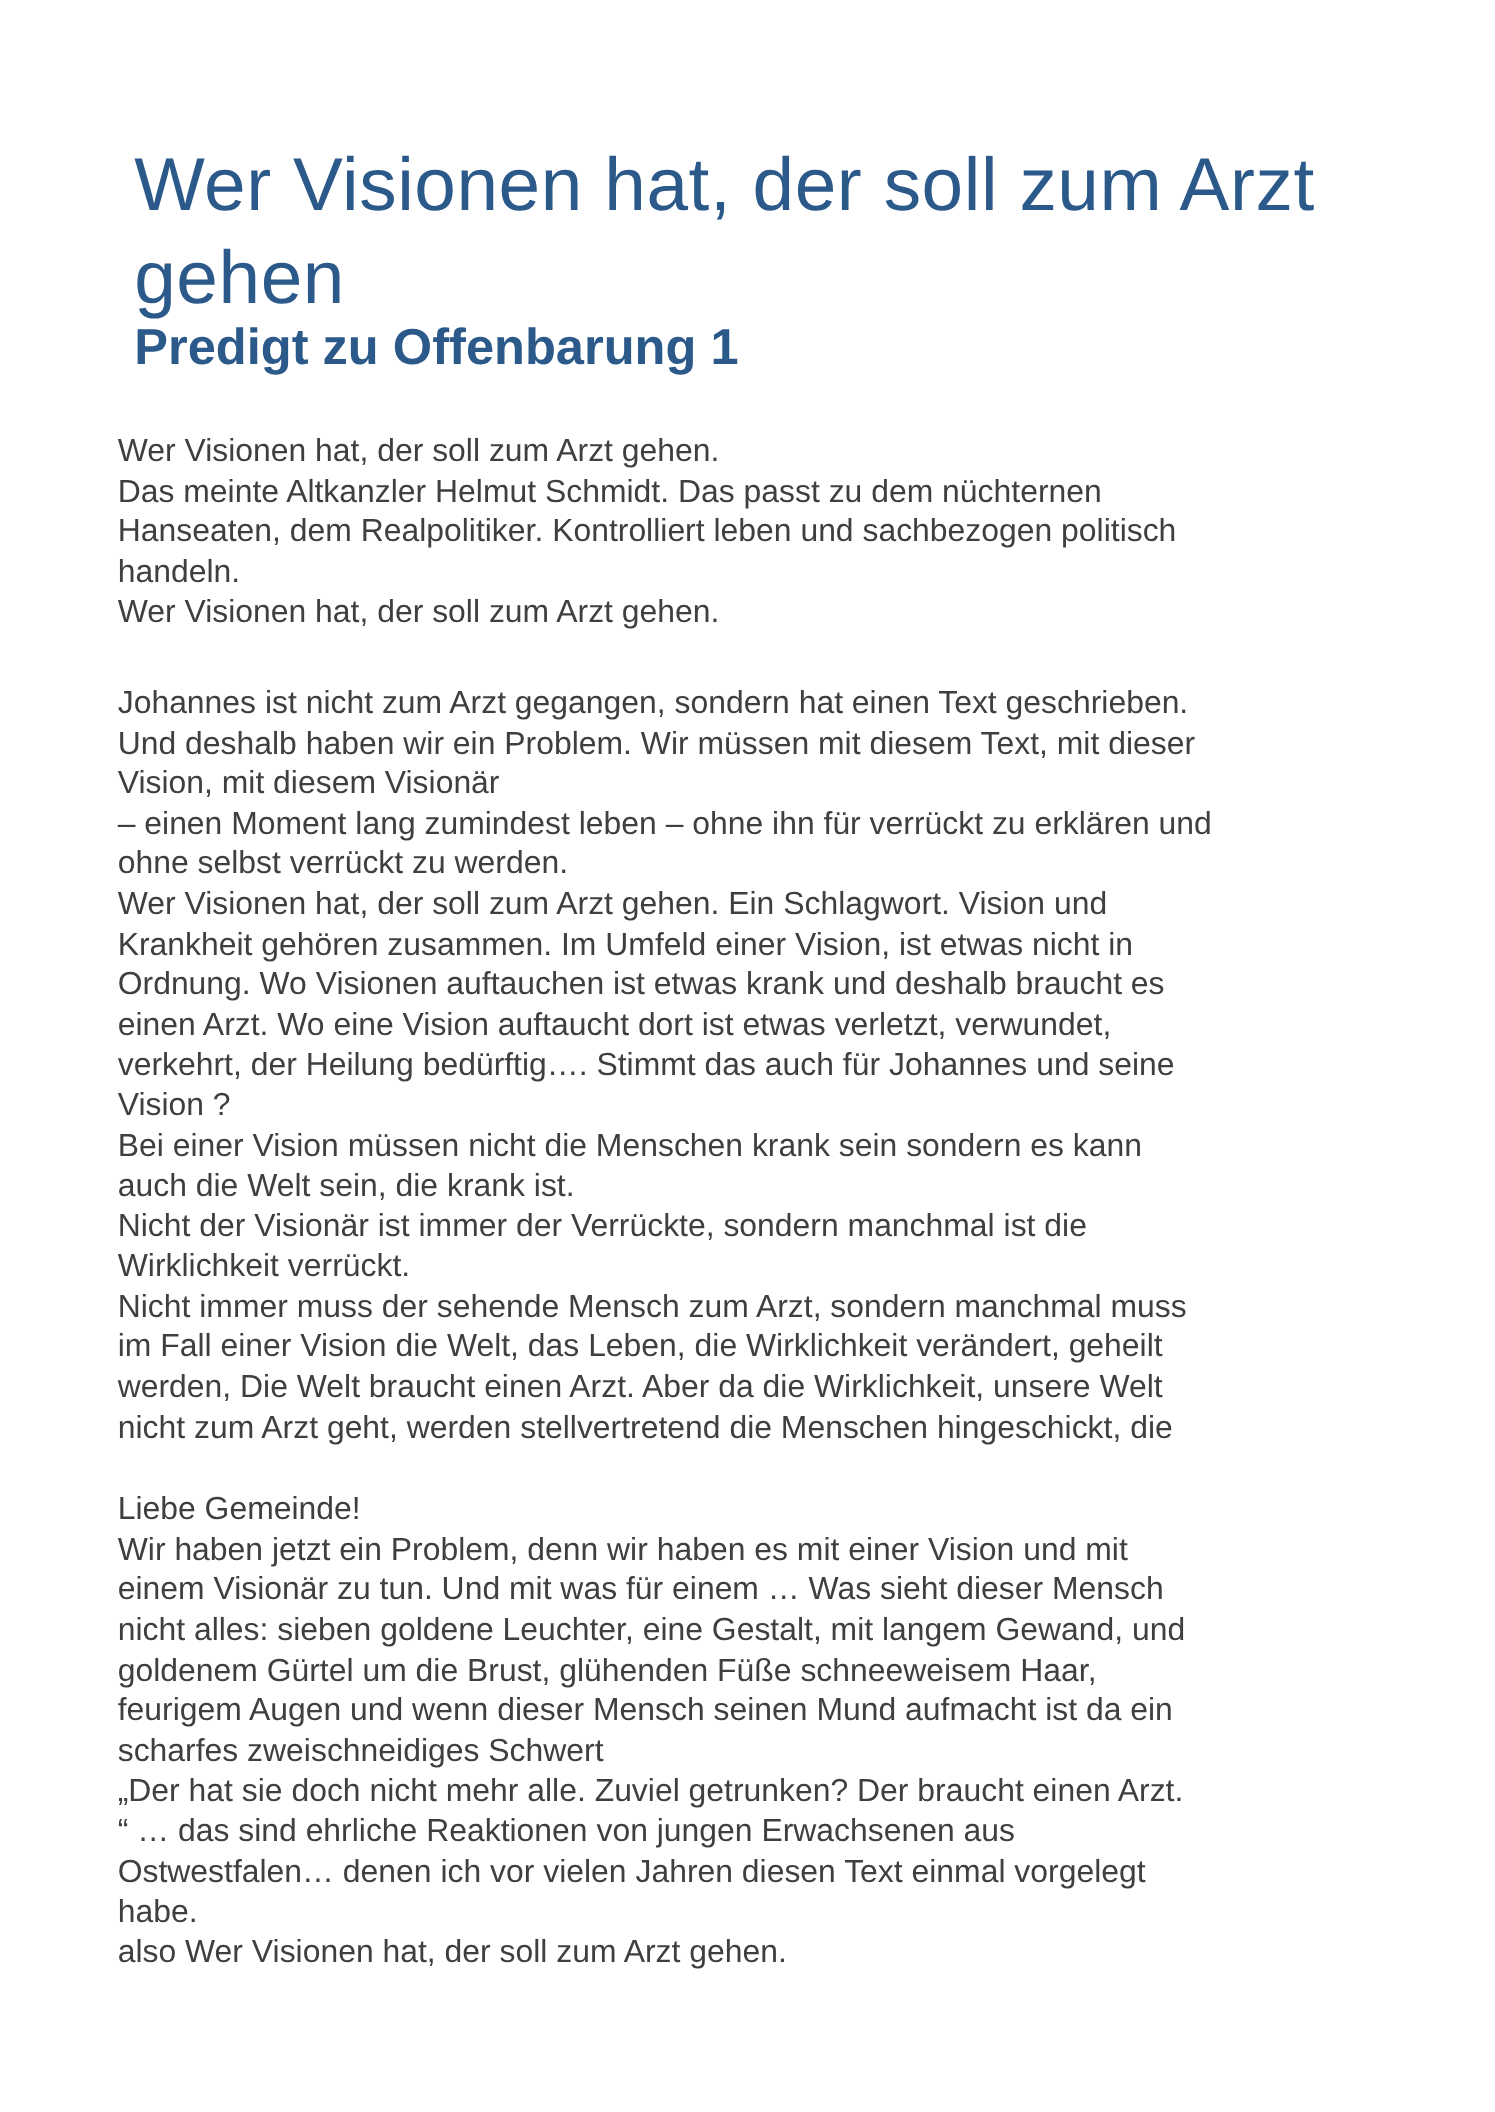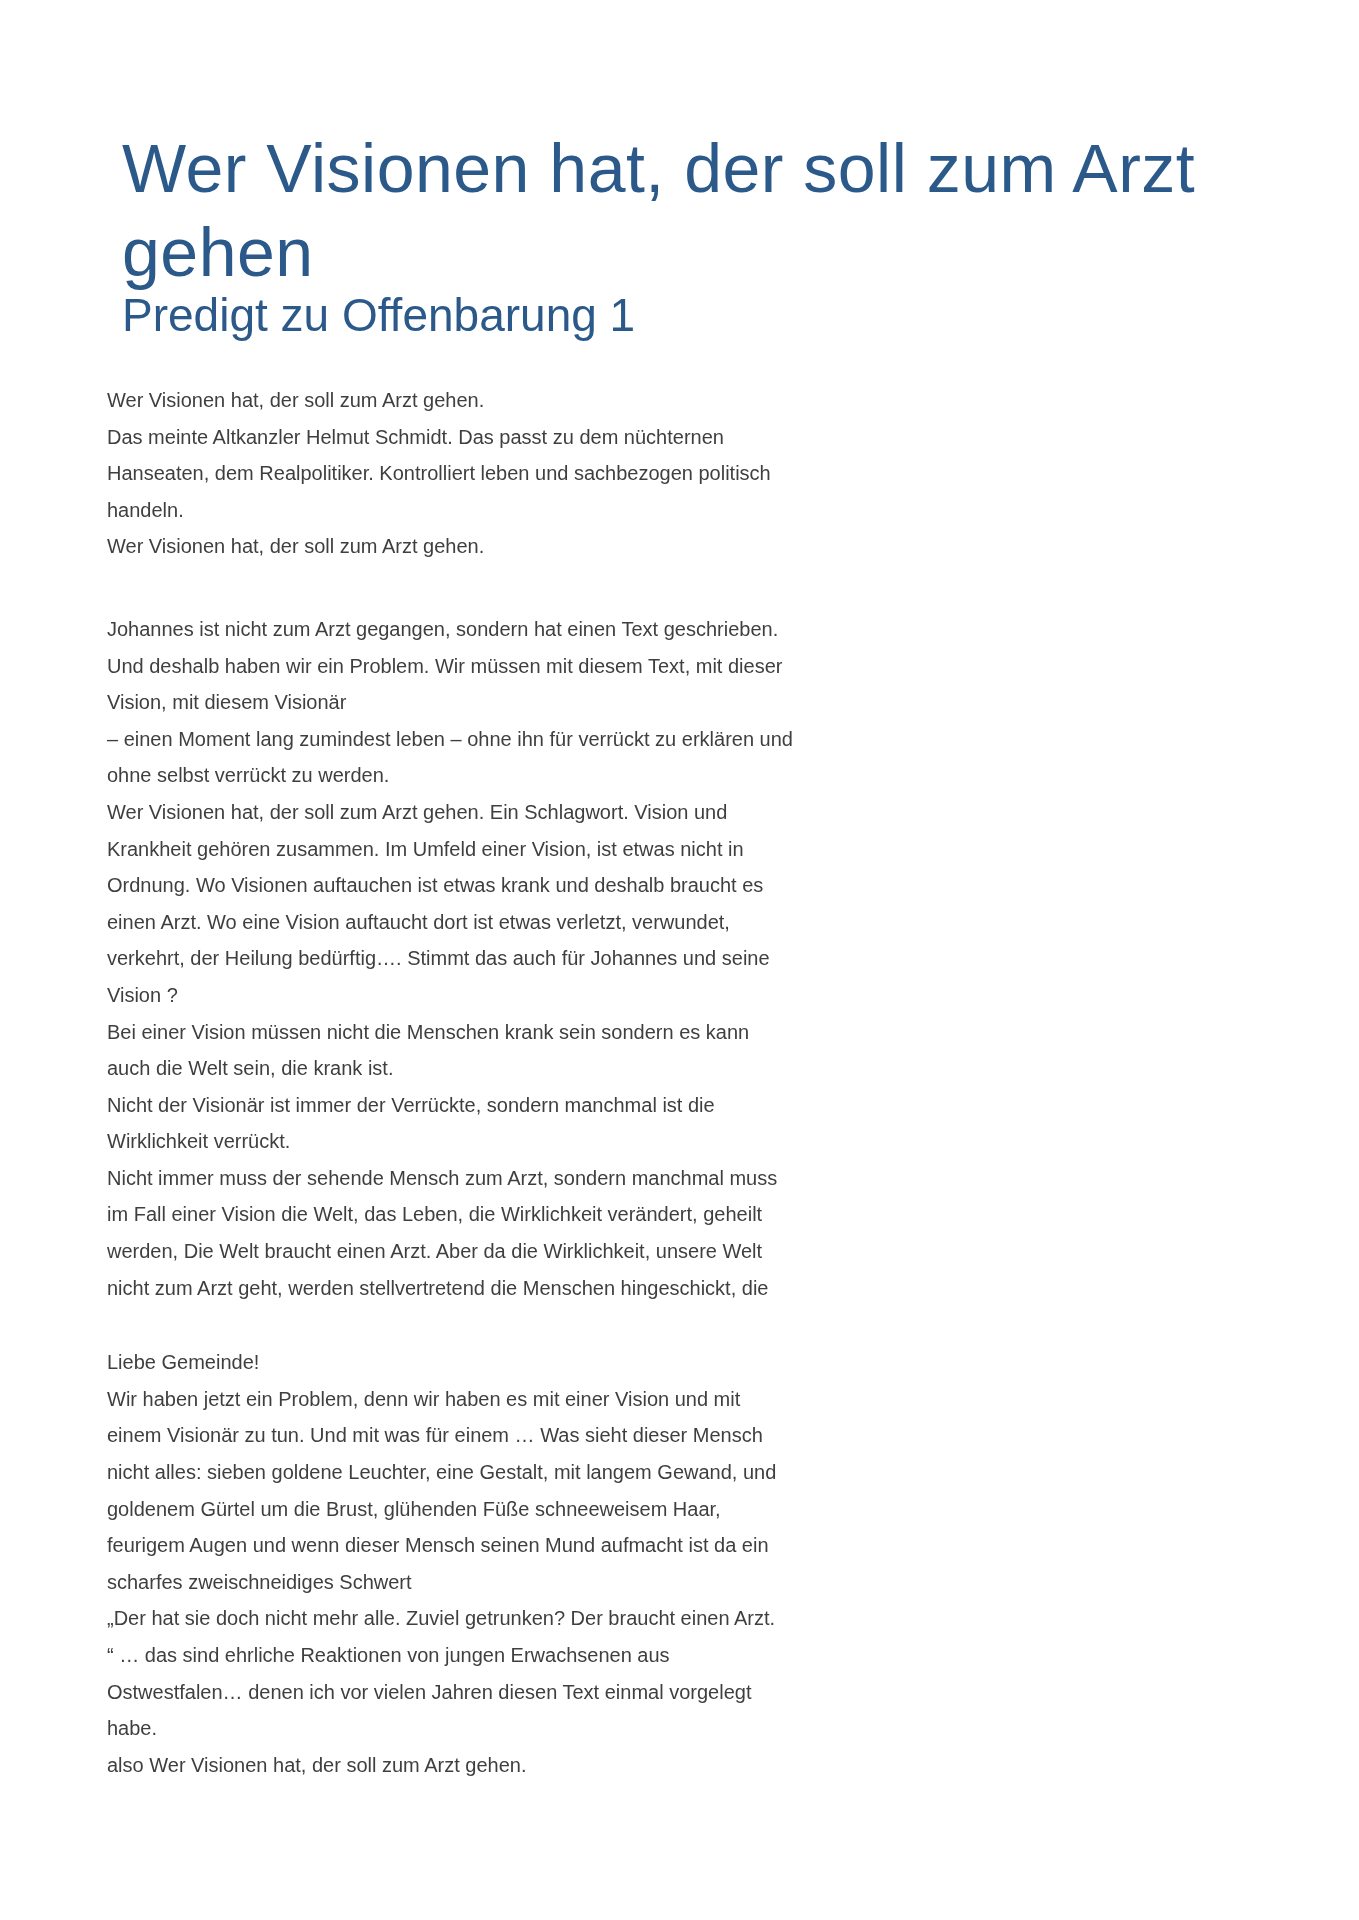--- a/index.html
+++ b/index.html
@@ -26,26 +26,26 @@
     line-height: 84px;
     font-weight: 400;
     letter-spacing: 0.5px;
     color: var(--heading, #2b598a);
     white-space: pre-line;
   }
   .subtitle {
     margin: -6px 0 0 0;
     font-size: 46px;
     line-height: 54px;
-    font-weight: 400;
+    font-weight: 700;
     color: var(--heading, #2b598a);
   }
   .body-text {
-    margin-top: 40px;
-    font-size: 20px;
+    margin-top: 50px;
+    font-size: 29px;
     line-height: 36.6px;
     color: var(--body_text, #3f3f3f);
   }
   .para {
     margin: 0;
     white-space: pre-line;
   }
   .para + .para {
     margin-top: 38px;
   }

